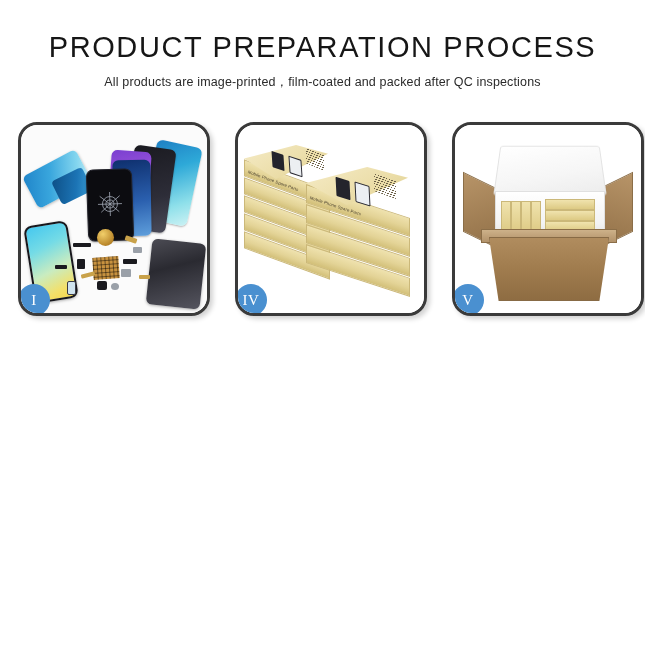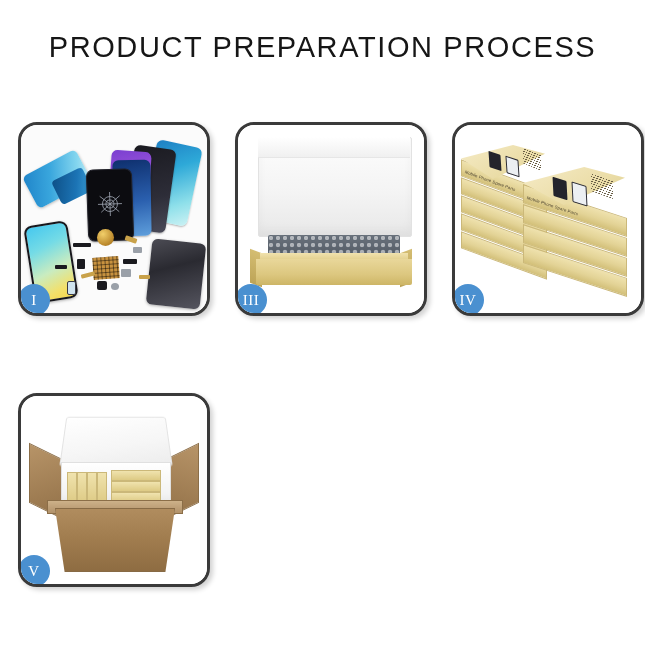--- a/index.html
+++ b/index.html
@@ -360,20 +360,21 @@
 
   .sr-only { position:absolute; width:1px; height:1px; overflow:hidden; clip:rect(0 0 0 0); }
 </style>
 </head>
 <body>
 
 <div id="root">
 
   <div class="header">
     <div class="title">PRODUCT PREPARATION PROCESS</div>
+    <div class="subtitle">All products are image-printed，film-coated and packed after QC inspections</div>
   </div>
 
   <div class="grid">
 
     <div class="panel">
       <div class="panel-inner p1">
         <div class="tilt-blue"></div>
         <div class="tilt-blue2"></div>
 
         <div class="ph-back phA"></div>
@@ -409,35 +410,20 @@
         <div class="part gold" style="left:118px;top:150px;width:11px;height:4px;"></div>
         <div class="part dark" style="left:34px;top:140px;width:12px;height:4px;"></div>
       </div>
       <div class="badge">
         <span>I</span>
       </div>
       <span class="sr-only">Mobile phone screens and spare parts laid out</span>
     </div>
 
 
-    <div class="panel">
-      <div class="panel-inner p3">
-        <div class="p3-foamlid"></div>
-        <div class="p3-foamtop"></div>
-        <div class="p3-bubble"></div>
-        <div class="p3-boxleft"></div>
-        <div class="p3-boxright"></div>
-        <div class="p3-rim"></div>
-        <div class="p3-boxfront"></div>
-      </div>
-      <div class="badge">
-        <span>III</span>
-      </div>
-      <span class="sr-only">Placed in yellow kraft box with foam and bubble lining</span>
-    </div>
 
     <div class="panel">
       <div class="panel-inner p4">
         <div class="stack">
 
           <div class="sb" style="left:0px;top:36px;width:84px;height:15px;transform:skewY(20deg);"></div>
           <div class="sb" style="left:0px;top:54px;width:84px;height:15px;transform:skewY(20deg);"></div>
           <div class="sb" style="left:0px;top:72px;width:84px;height:15px;transform:skewY(20deg);"></div>
           <div class="sb" style="left:0px;top:90px;width:84px;height:15px;transform:skewY(20deg);"></div>
           <div class="sb" style="left:0px;top:108px;width:84px;height:15px;transform:skewY(20deg);"></div>

